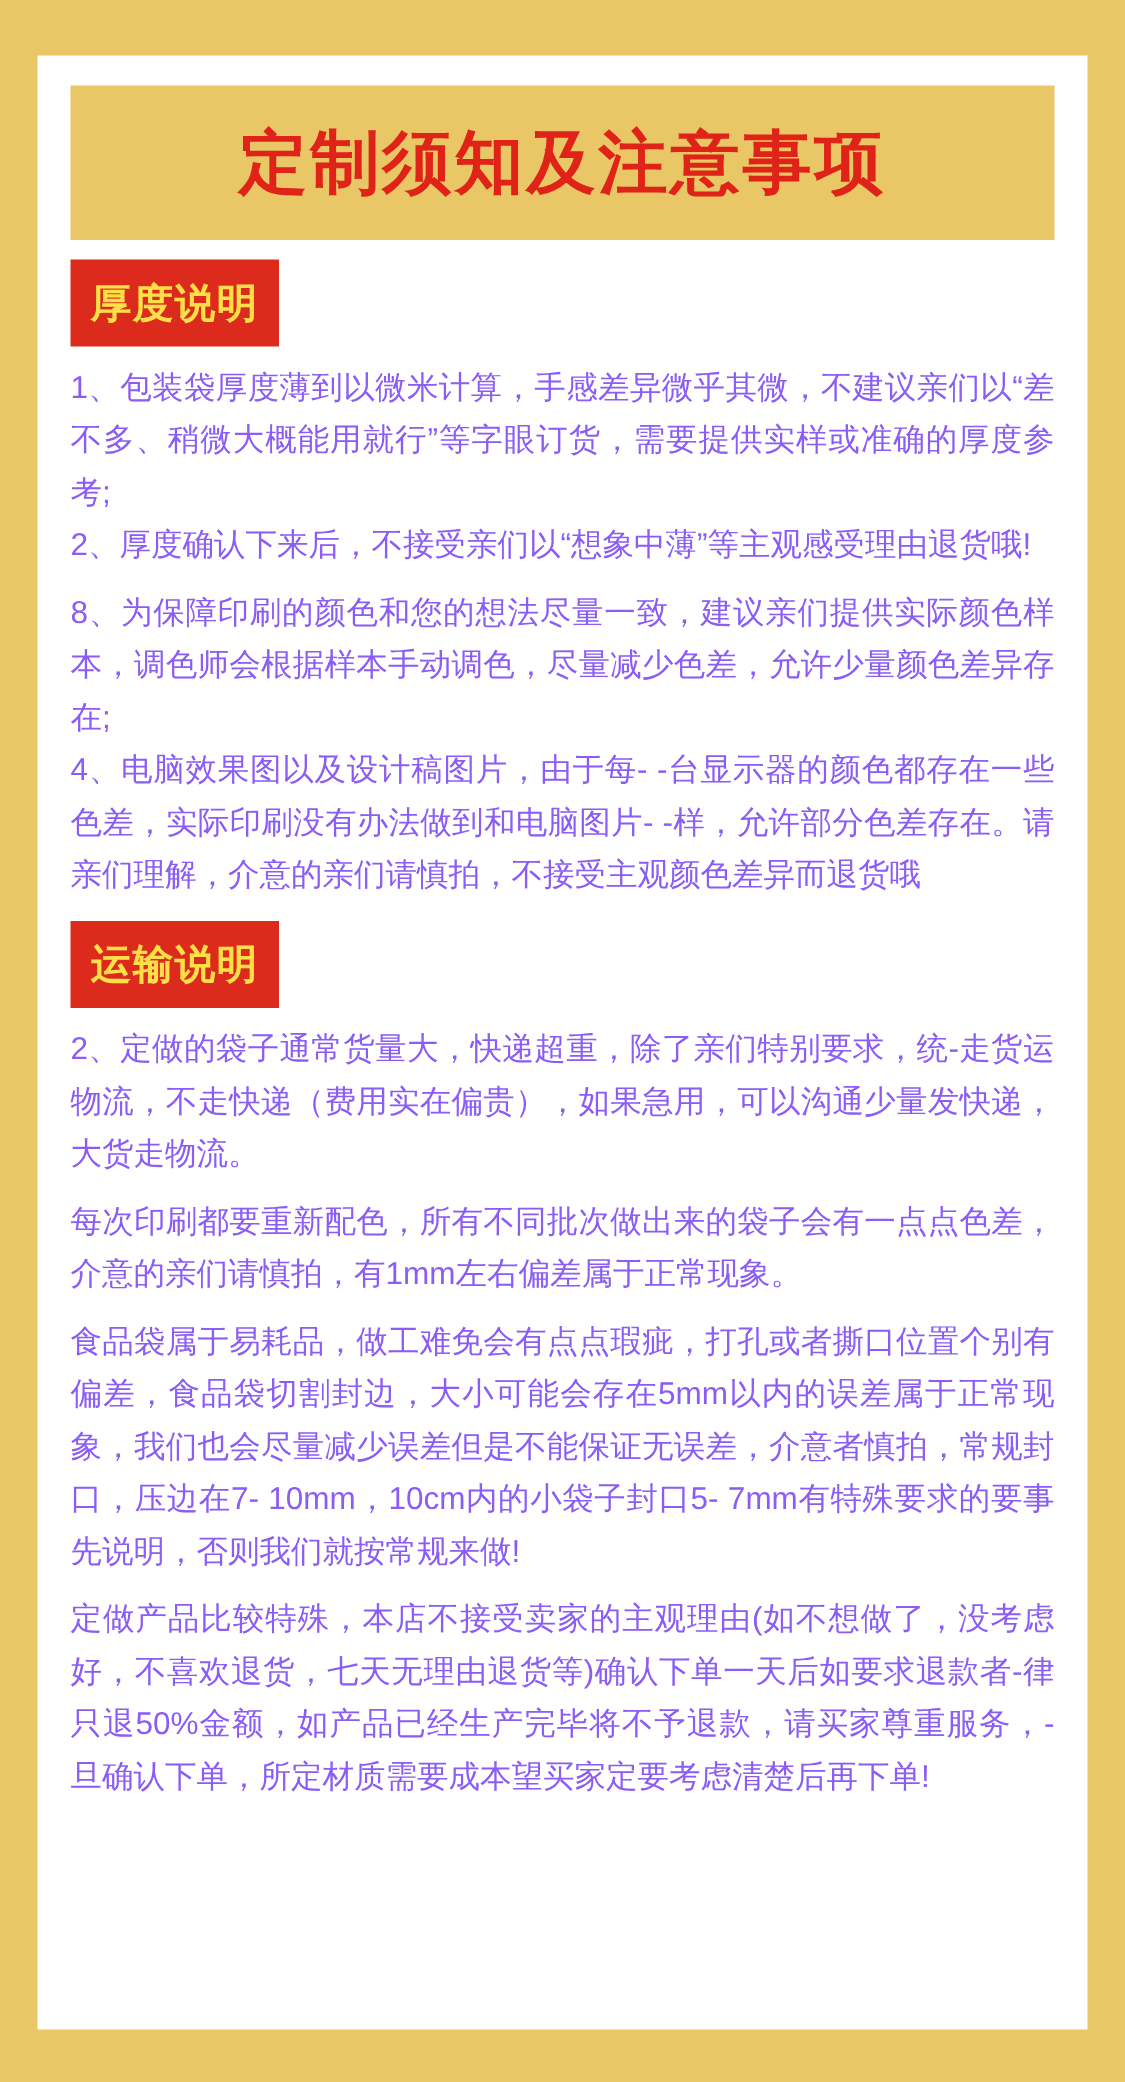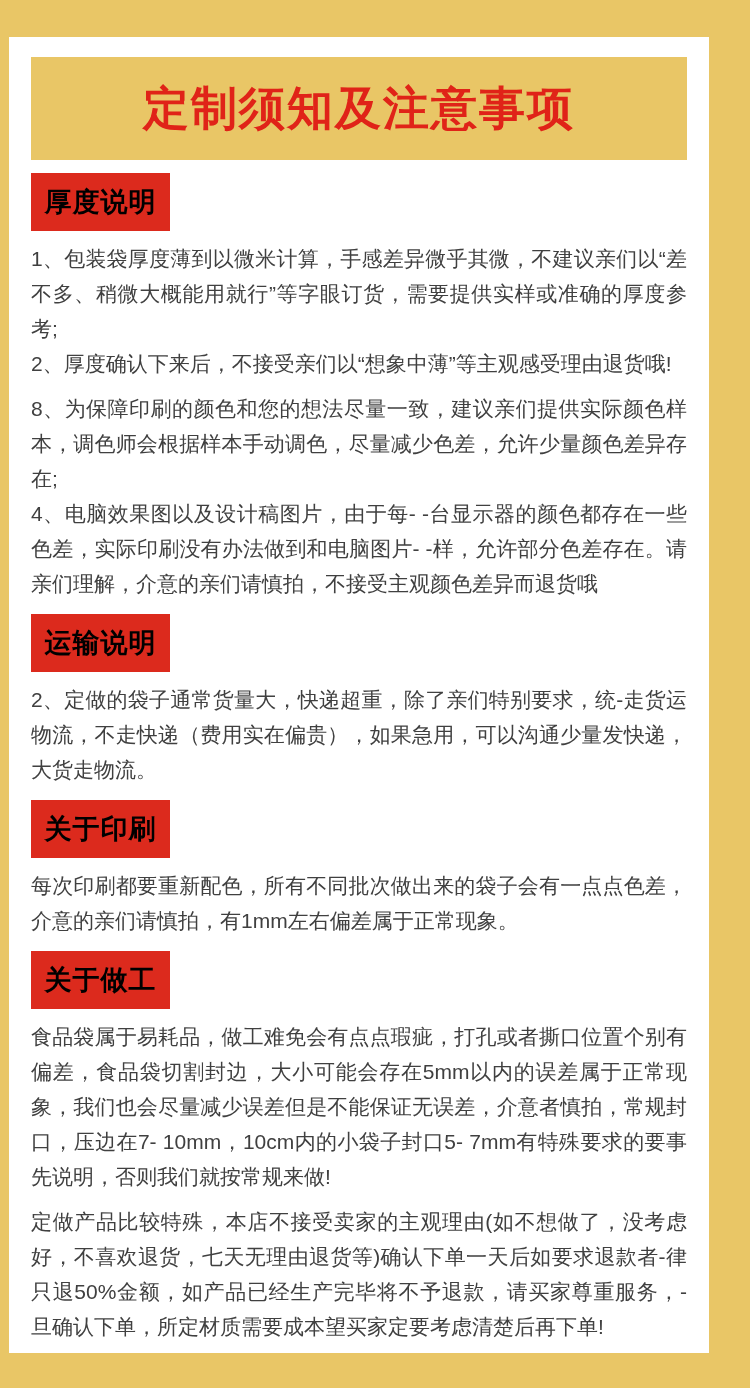--- a/index.html
+++ b/index.html
@@ -6,21 +6,21 @@
   body {
     width: 750px;
     height: 1388px;
     background: #E9C666;
     font-family: "Liberation Sans", "DejaVu Sans", sans-serif;
     position: relative;
     overflow: hidden;
   }
   .card {
     position: absolute;
-    left: 9px;
+    left: 25px;
     top: 37px;
     width: 700px;
     height: 1316px;
     background: #FFFFFF;
     box-sizing: border-box;
     padding: 20px 20px 0 20px;
     overflow: hidden;
   }
   .banner {
     margin: 0 2px;
@@ -37,34 +37,34 @@
     color: #E02318;
     letter-spacing: 2px;
     white-space: nowrap;
   }
   .section { margin: 0 2px; }
   .badge {
     width: 139px;
     height: 58px;
     margin-top: 13px;
     background: #DC2A1D;
-    color: #000000;
+    color: #fde047;
     font-size: 27px;
     font-weight: bold;
     letter-spacing: 1px;
     display: flex;
     align-items: center;
     justify-content: center;
   }
   .section:first-of-type .badge { margin-top: 19px; }
   .section-body {
     margin-top: 10px;
     font-size: 21px;
     line-height: 35px;
-    color: #404040;
+    color: #8b5cf6;
     text-align: justify;
   }
   .section-body p { margin: 0; }
 </style>
 </head>
 <body>
 
 <div class="card">
 
   <div class="banner">
@@ -87,28 +87,26 @@
   </div>
 
   <div class="section">
     <div class="badge">运输说明</div>
     <div class="section-body">
       <p>2、定做的袋子通常货量大，快递超重，除了亲们特别要求，统-走货运物流，不走快递（费用实在偏贵），如果急用，可以沟通少量发快递，大货走物流。</p>
     </div>
   </div>
 
   <div class="section">
-    <div class="badge">关于印刷</div>
     <div class="section-body">
       <p>每次印刷都要重新配色，所有不同批次做出来的袋子会有一点点色差，介意的亲们请慎拍，有1mm左右偏差属于正常现象。</p>
     </div>
   </div>
 
   <div class="section">
-    <div class="badge">关于做工</div>
     <div class="section-body">
       <p>食品袋属于易耗品，做工难免会有点点瑕疵，打孔或者撕口位置个别有偏差，食品袋切割封边，大小可能会存在5mm以内的误差属于正常现象，我们也会尽量减少误差但是不能保证无误差，介意者慎拍，常规封口，压边在7- 10mm，10cm内的小袋子封口5- 7mm有特殊要求的要事先说明，否则我们就按常规来做!</p>
     </div>
   </div>
 
   <div class="section">
     <div class="section-body">
       <p>定做产品比较特殊，本店不接受卖家的主观理由(如不想做了，没考虑好，不喜欢退货，七天无理由退货等)确认下单一天后如要求退款者-律只退50%金额，如产品已经生产完毕将不予退款，请买家尊重服务，-旦确认下单，所定材质需要成本望买家定要考虑清楚后再下单!</p>
     </div>
   </div>

